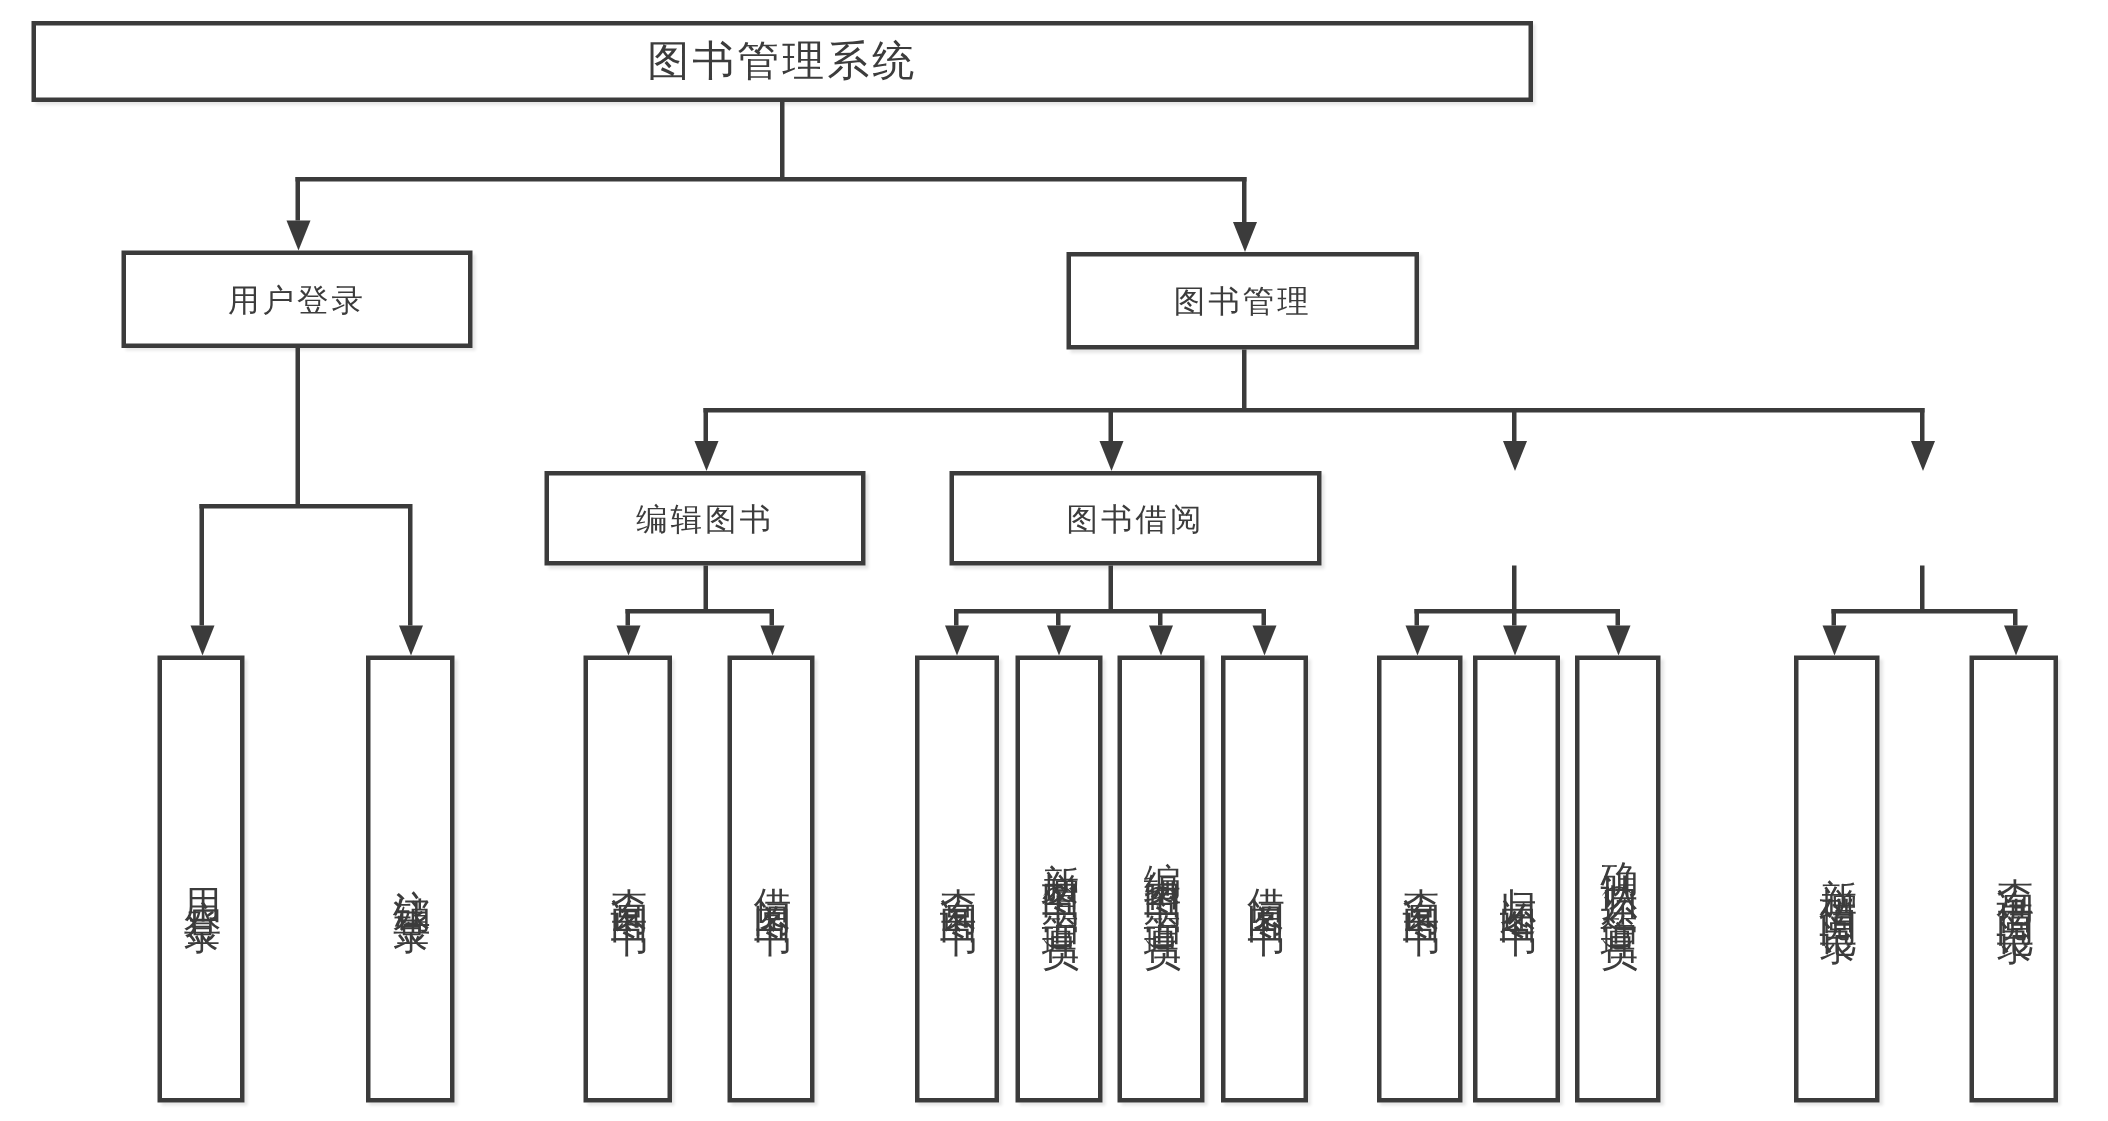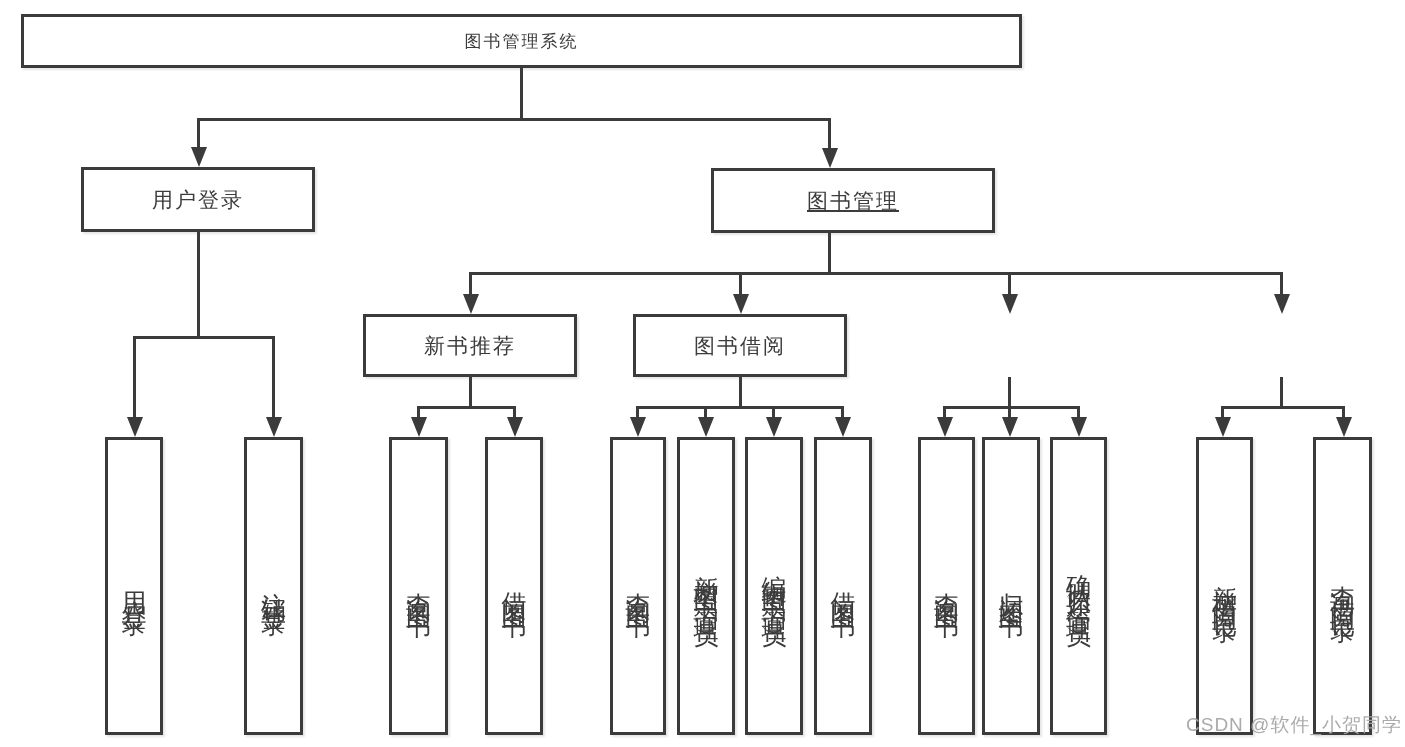--- a/index.html
+++ b/index.html
@@ -20,21 +20,21 @@
     justify-content:center;
     box-shadow:2px 2px 2px rgba(0,0,0,0.10);
     color:#3c3c3c;
   }
   .h-label{
     font-size:21px;
     letter-spacing:2px;
     color:#3c3c3c;
     white-space:nowrap;
   }
-  .root-label{font-size:17px;}
+  .root-label{font-size:28px;}
   .v-box{
     writing-mode:vertical-rl;
     text-orientation:mixed;
     font-size:25px;
     letter-spacing:7px;
     line-height:1;
     color:#3c3c3c;
   }
   .line{
     position:absolute;
@@ -73,28 +73,28 @@
 
 <div id="canvas">
 
   <div class="box" style="left:21px;top:14px;width:1001px;height:54px;">
     <span class="h-label root-label">图书管理系统</span>
   </div>
 
   <div class="box" style="left:81px;top:167px;width:234px;height:65px;">
     <span class="h-label">用户登录</span>
   </div>
-  <div class="box" style="left:711px;top:168px;width:284px;height:65px;text-decoration:underline;">
+  <div class="box" style="left:711px;top:168px;width:235px;height:65px;">
     <span class="h-label">图书管理</span>
   </div>
 
   <div class="box" style="left:363px;top:314px;width:214px;height:63px;">
-    <span class="h-label">新书推荐</span>
+    <span class="h-label">编辑图书</span>
   </div>
-  <div class="box" style="left:633px;top:314px;width:214px;height:63px;">
+  <div class="box" style="left:633px;top:314px;width:248px;height:63px;">
     <span class="h-label">图书借阅</span>
   </div>
 
   <div class="box v-box" style="left:105px;top:437px;width:58px;height:298px;">用户登录</div>
   <div class="box v-box" style="left:244px;top:437px;width:59px;height:298px;">注销登录</div>
 
   <div class="box v-box" style="left:389px;top:437px;width:59px;height:298px;">查询图书</div>
   <div class="box v-box" style="left:485px;top:437px;width:58px;height:298px;">借阅图书</div>
 
   <div class="box v-box" style="left:610px;top:437px;width:56px;height:298px;">查询图书</div>
@@ -142,15 +142,14 @@
   <div class="line" style="left:943px;top:406px;width:137px;height:3px;"></div>
   <div class="arrow" style="left:943px;top:406px;height:11px;"></div>
   <div class="arrow" style="left:1008px;top:406px;height:11px;"></div>
   <div class="arrow" style="left:1077px;top:406px;height:11px;"></div>
 
   <div class="line" style="left:1280px;top:377px;width:3px;height:29px;"></div>
   <div class="line" style="left:1221px;top:406px;width:123px;height:3px;"></div>
   <div class="arrow" style="left:1221px;top:406px;height:11px;"></div>
   <div class="arrow" style="left:1342px;top:406px;height:11px;"></div>
 
-  <div class="watermark">CSDN @软件_小贺同学</div>
 
 </div>
 
 </body></html>

